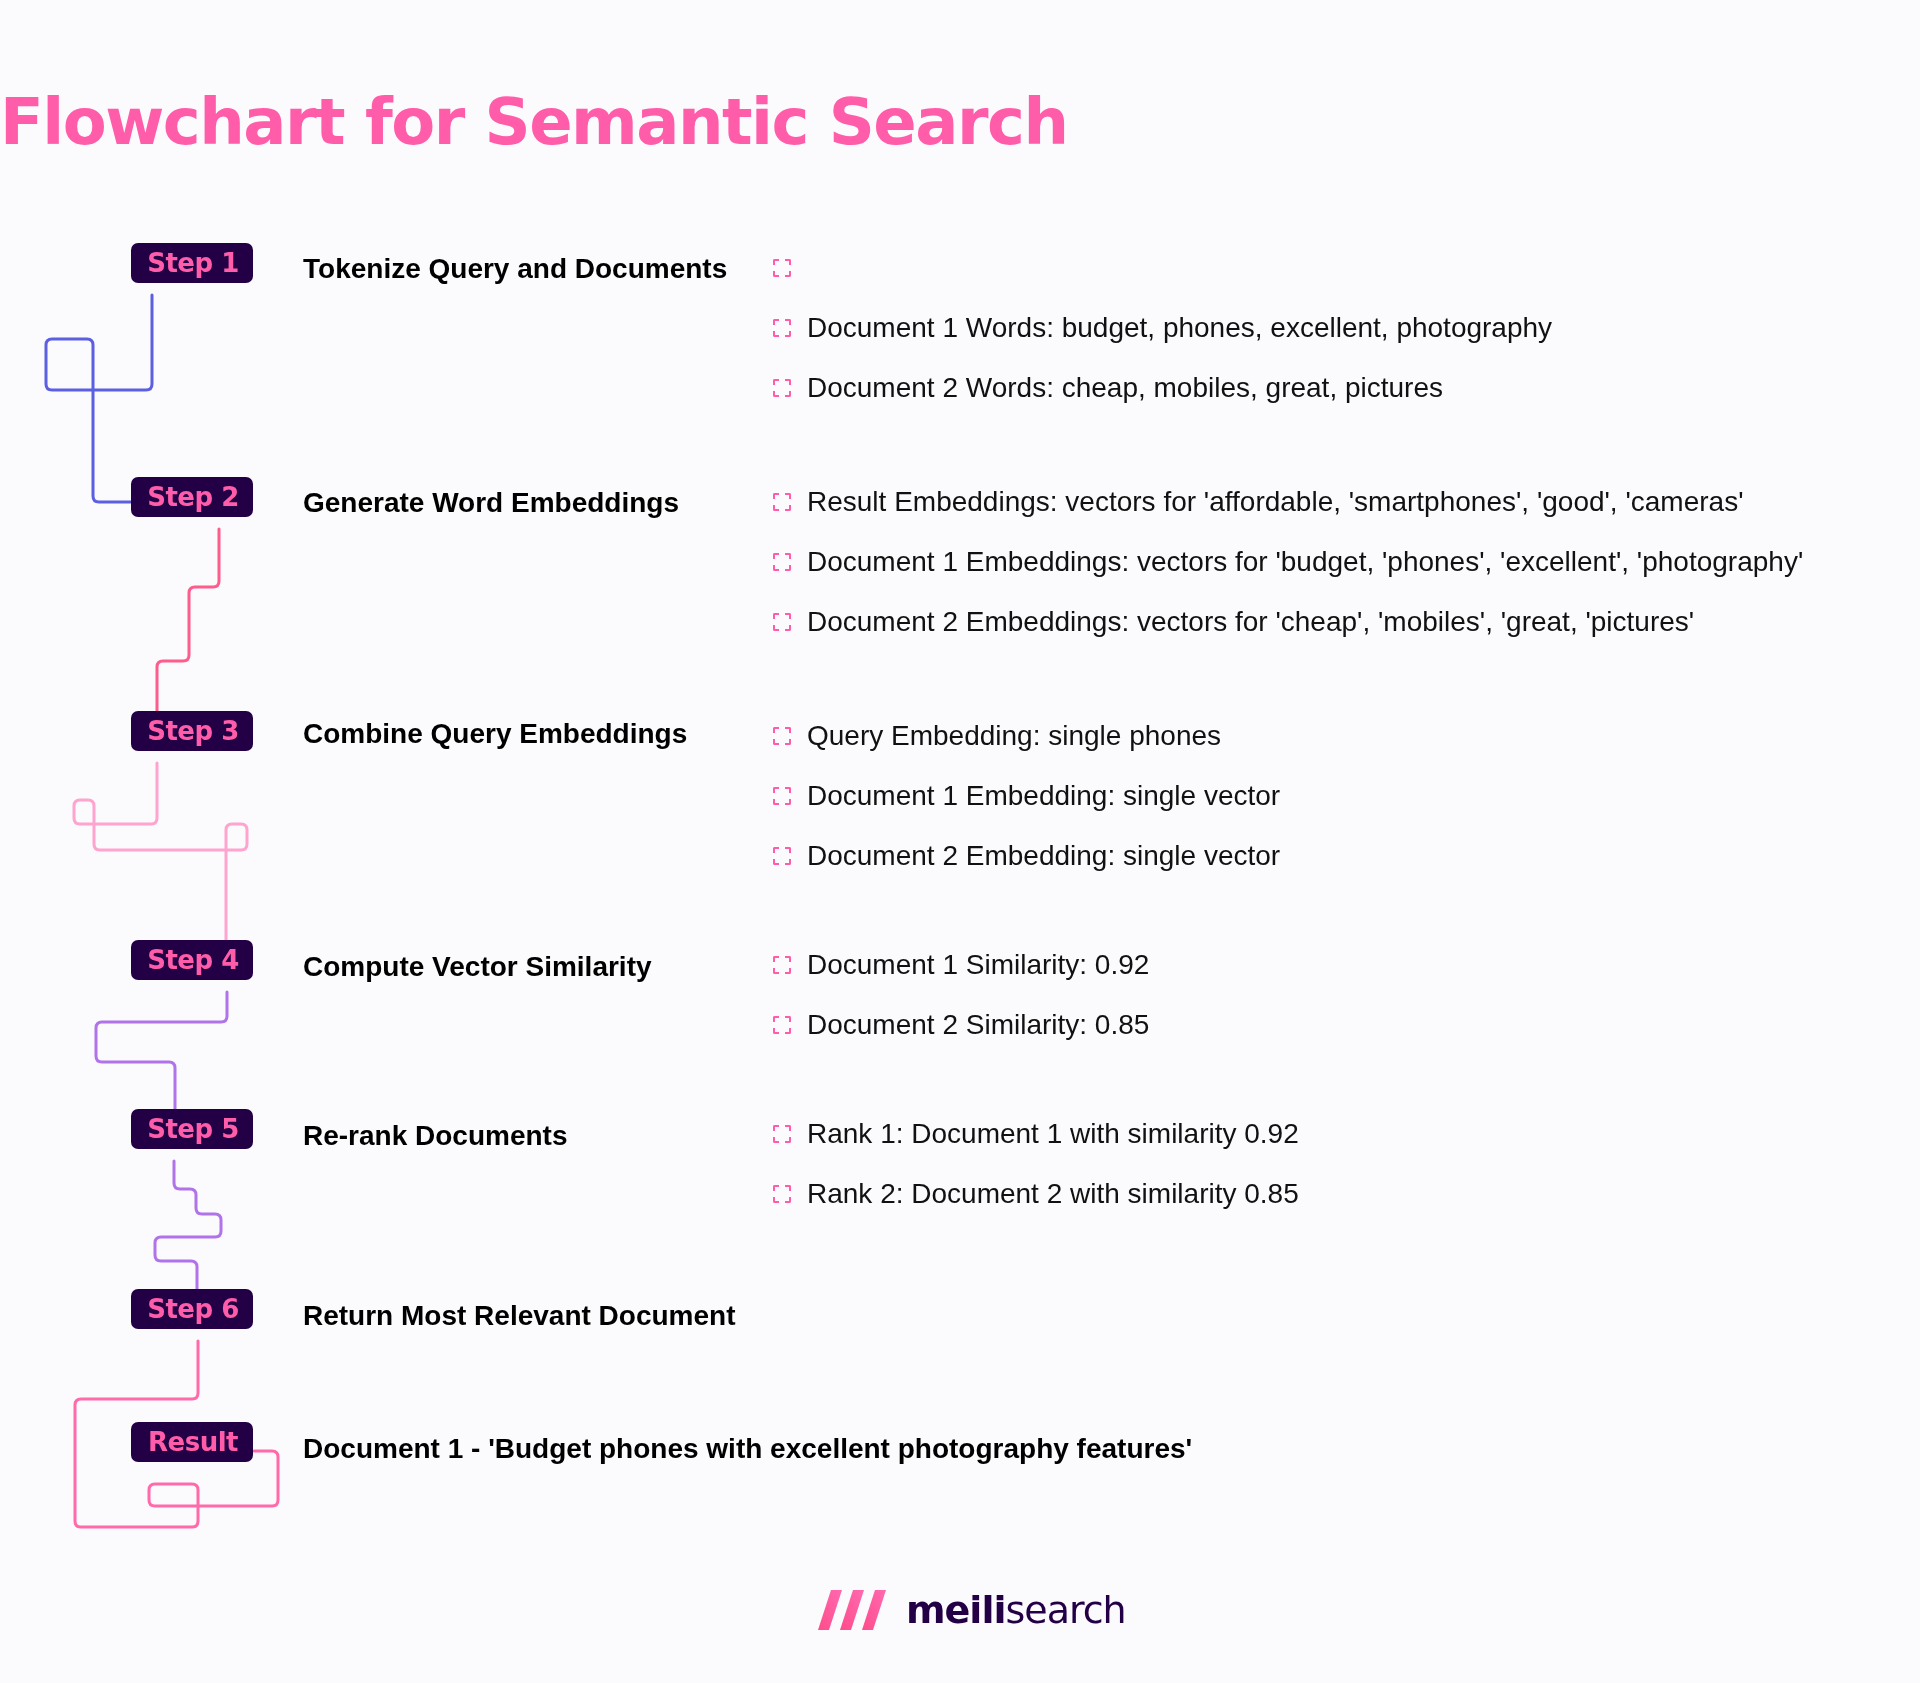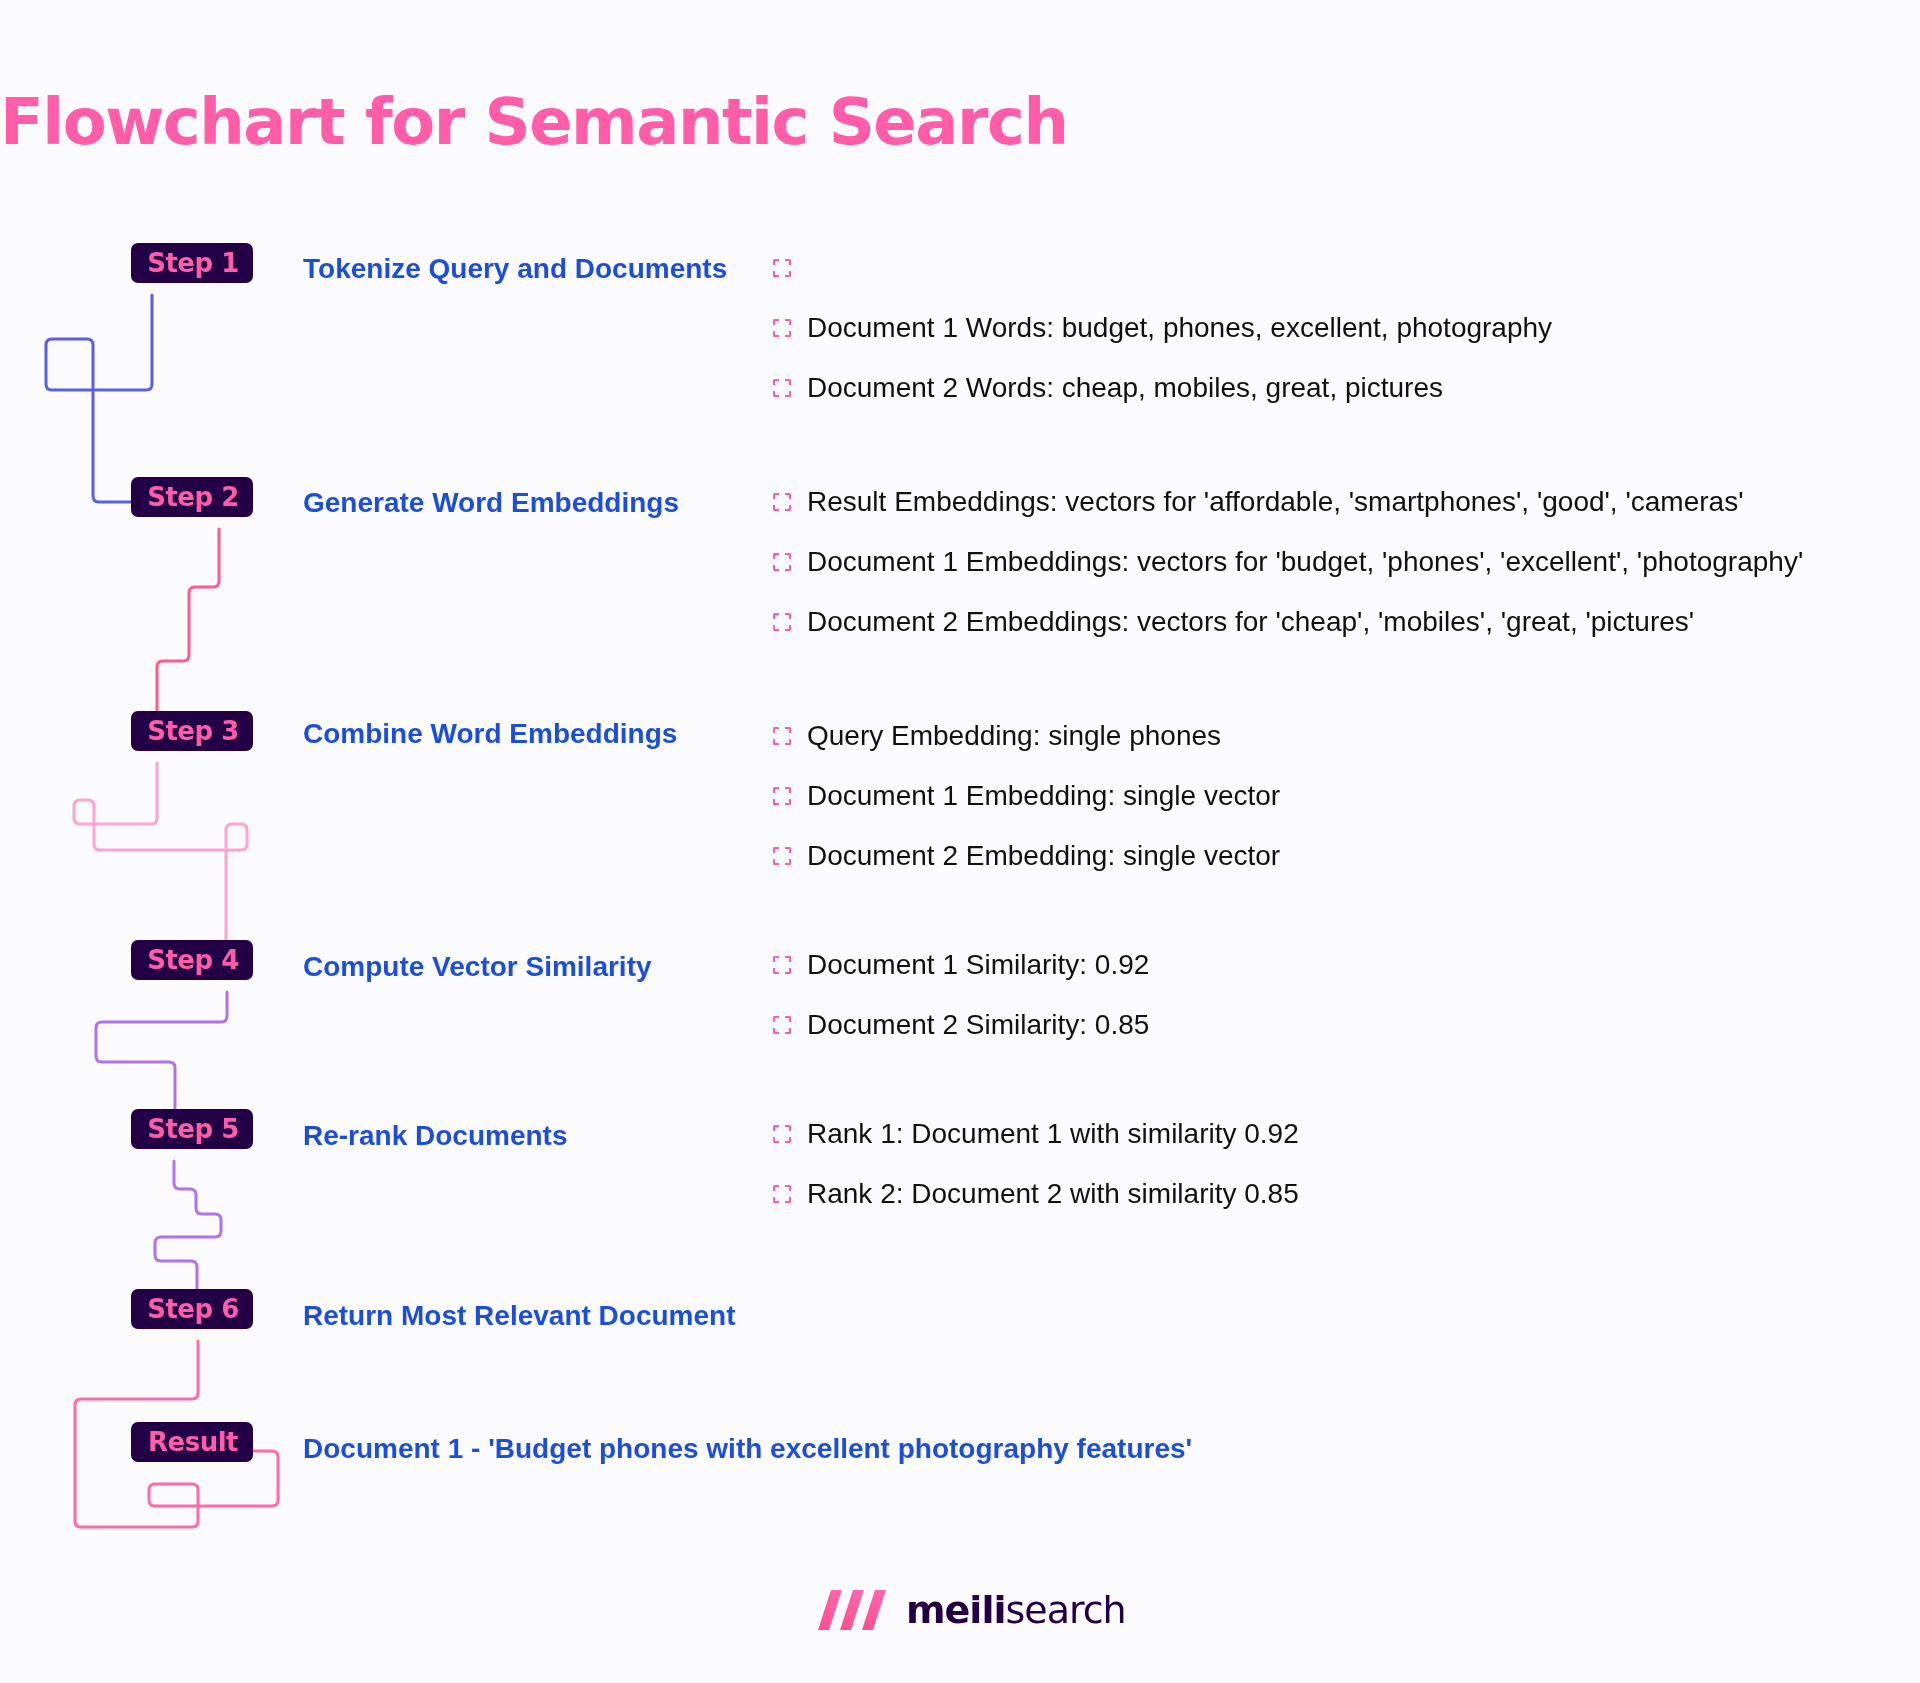--- a/index.html
+++ b/index.html
@@ -28,21 +28,21 @@
       font-family: "DejaVu Sans", sans-serif;
       font-weight: bold; font-size: 26px;
       display: flex; align-items: center; justify-content: center;
       letter-spacing: -0.5px;
       box-sizing: border-box; padding-left: 2px;
     }
     .step-title {
       position: absolute; left: 303px;
       font-family: "Liberation Sans", sans-serif;
       font-weight: bold; font-size: 28px;
-      color: #1d4ed8; line-height: 36px;
+      color: #000000; line-height: 36px;
     }
     .bullet {
       position: absolute; left: 773px;
       display: flex; align-items: center;
       font-family: "Liberation Sans", sans-serif;
       font-size: 28px; color: #111111;
       height: 36px; white-space: nowrap;
     }
     .bullet .box {
       width: 14px; height: 14px;
@@ -105,21 +105,21 @@
     <span class="box"></span>
     <span>Document 1 Embeddings: vectors for 'budget, 'phones', 'excellent', 'photography'</span>
   </div>
 <div class="bullet" style="top:604px">
     <span class="box"></span>
     <span>Document 2 Embeddings: vectors for 'cheap', 'mobiles', 'great, 'pictures'</span>
   </div>
 
 <div class="badge" style="top:711px">Step 3</div>
 <div class="step-title" style="top:716px">
-  <div>Combine Word Embeddings</div>
+  <div>Combine Query Embeddings</div>
 </div>
 <div class="bullet" style="top:718px">
     <span class="box"></span>
     <span>Query Embedding: single phones</span>
   </div>
 <div class="bullet" style="top:778px">
     <span class="box"></span>
     <span>Document 1 Embedding: single vector</span>
   </div>
 <div class="bullet" style="top:838px">

